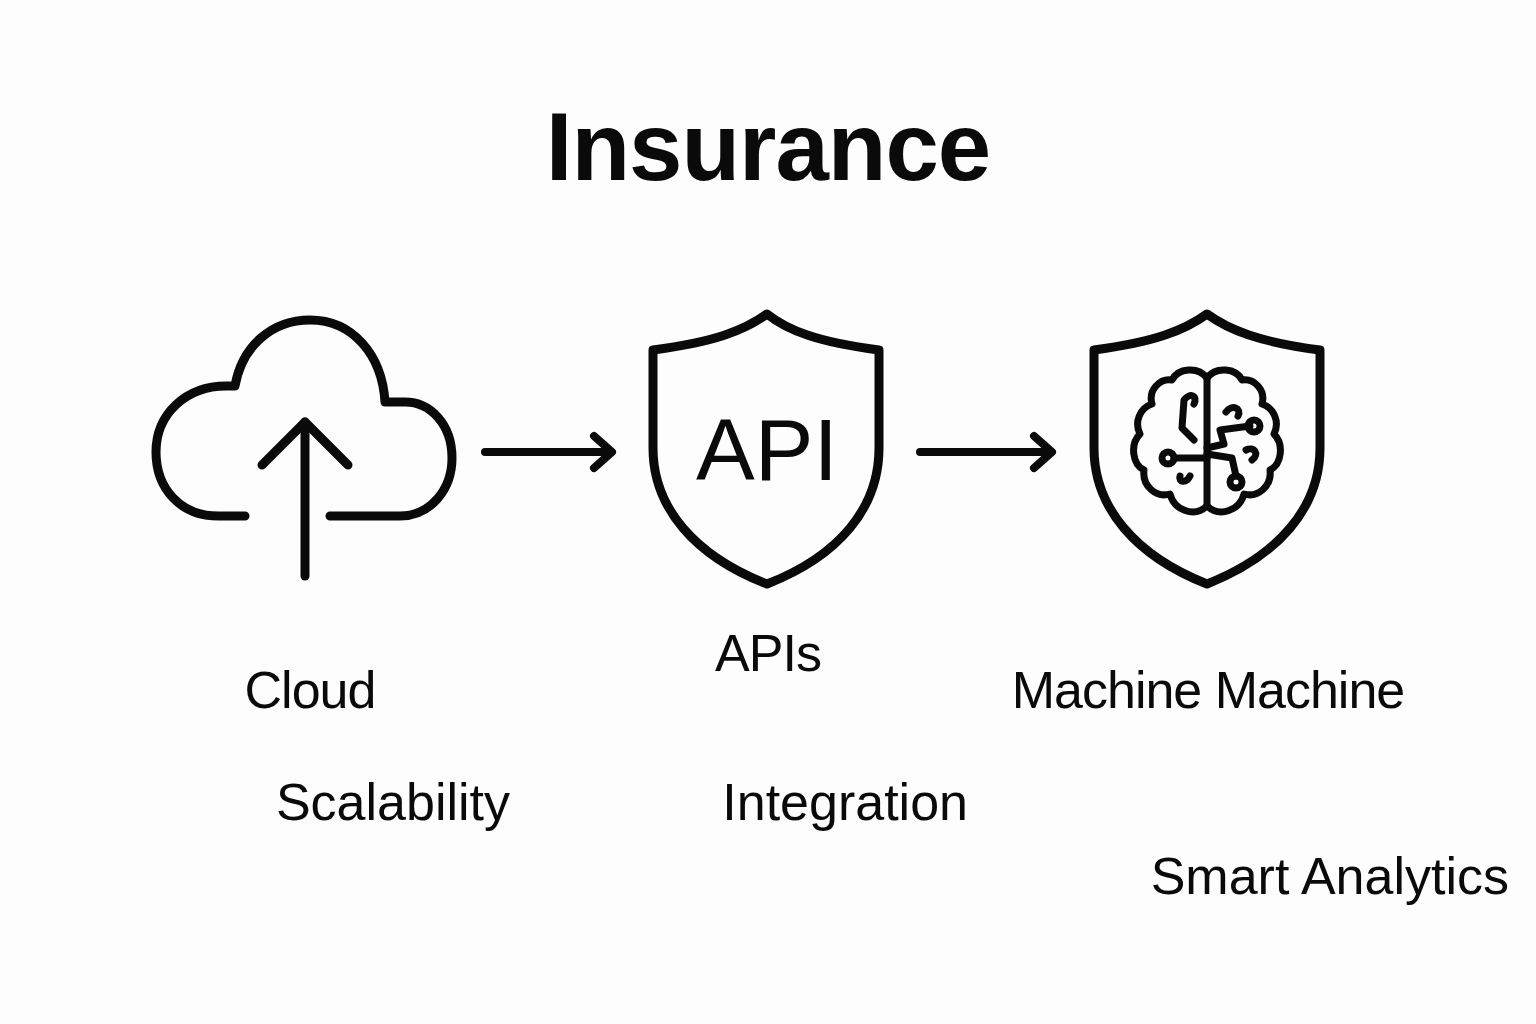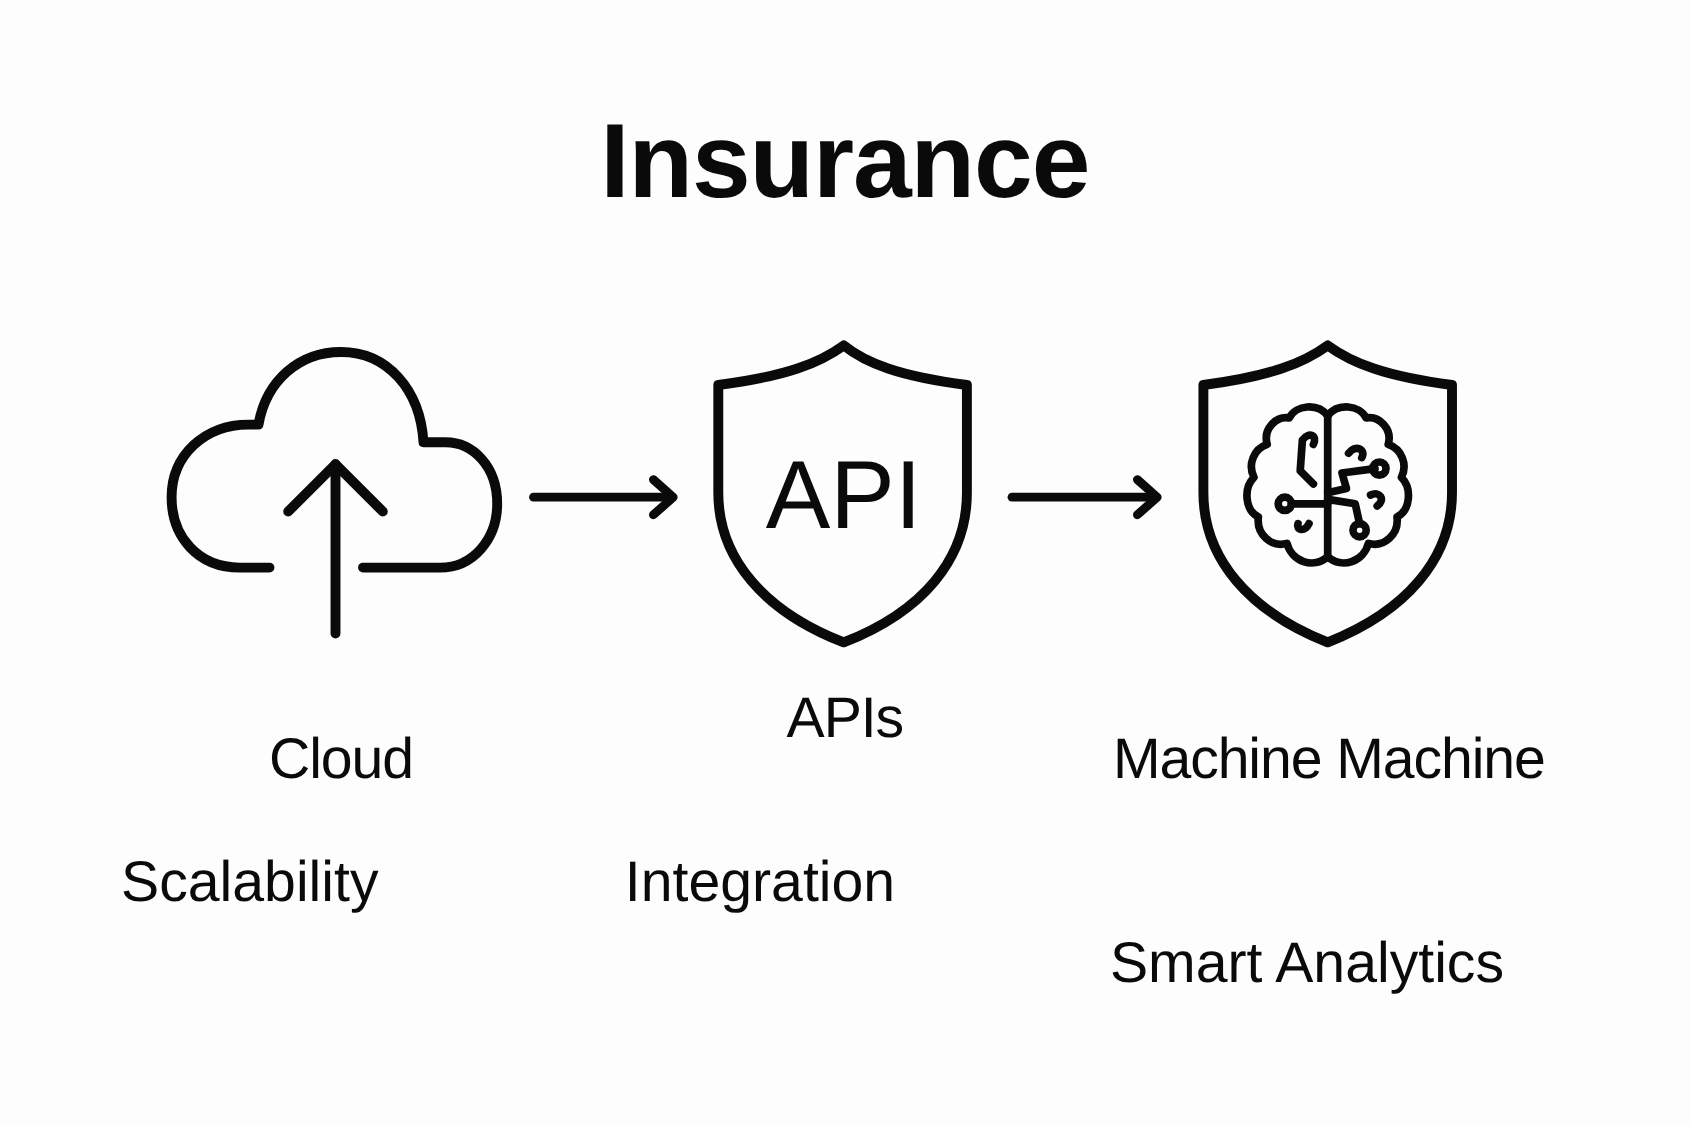--- a/index.html
+++ b/index.html
@@ -1,20 +1,20 @@
 <!DOCTYPE html>
 <html><head>
 <meta charset="utf-8">
 <style>
   html, body { margin:0; padding:0; }
   body { width:1536px; height:1024px; background:#fdfdfd; position:relative; overflow:hidden; font-family:"Liberation Sans", sans-serif; color:#0a0a0a; }
   .title { position:absolute; top:92px; left:0; width:1536px; text-align:center; font-size:96px; font-weight:700; letter-spacing:-1px; }
   svg.icon { position:absolute; overflow:visible; }
   .label { position:absolute; text-align:center; font-weight:400; font-size:52px; line-height:86px; letter-spacing:-1px; }
-  .sub { position:absolute; text-align:left; font-size:52px; line-height:60px; }
+  .sub { position:absolute; text-align:right; font-size:52px; line-height:60px; }
 </style>
 </head>
 <body>
 
 <div class="title">Insurance</div>
 
 <svg class="icon" style="left:150px;top:310px" width="310" height="280" viewBox="0 0 310 280">
   <path d="M95 206 H68 C30 206 6 178 6 142 C6 104 36 76 76 76 H85 C92 36 122 10 160 10 C202 10 232 44 235 92 H255 C280 92 302 114 302 148 C302 180 280 206 250 206 H180" fill="none" stroke="#0a0a0a" stroke-width="9" stroke-linecap="round" stroke-linejoin="round"></path>
   <line x1="155" y1="266" x2="155" y2="112" stroke="#0a0a0a" stroke-width="9" stroke-linecap="round"></line>
   <polyline points="112,155 155,112 198,155" fill="none" stroke="#0a0a0a" stroke-width="9" stroke-linecap="round" stroke-linejoin="round"></polyline>

